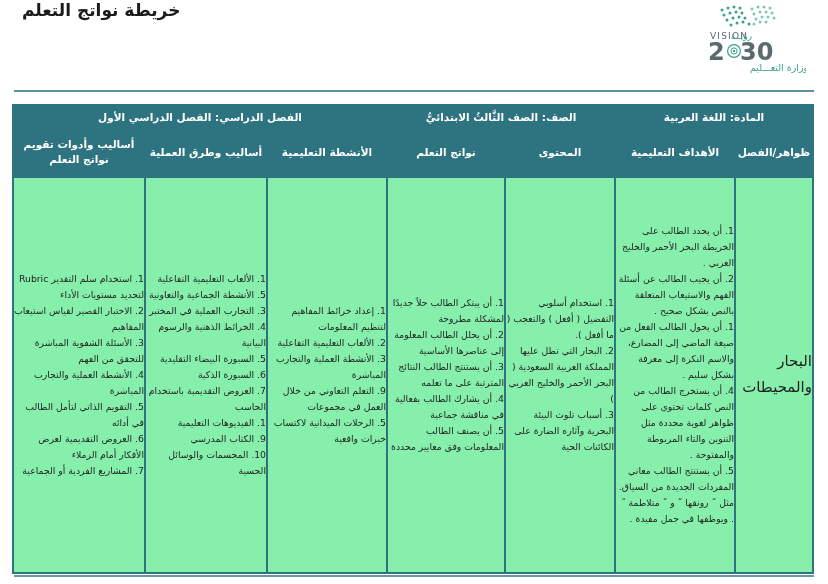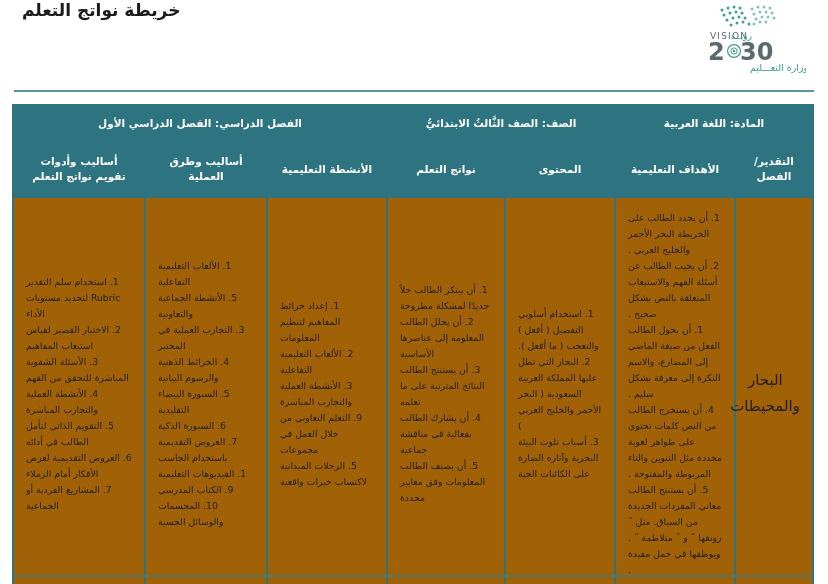--- a/index.html
+++ b/index.html
@@ -67,21 +67,21 @@
     bottom: 10px;
   }
   table.lo-table {
     width: 100%;
     height: 100%;
     border-collapse: collapse;
     table-layout: fixed;
     direction: rtl;
   }
   table.lo-table th, table.lo-table td {
-    padding: 12px;
+    padding: 0;
     margin: 16px;
   }
 
   .meta-cell {
     background: #2d7480;
     color: #ffffff;
     font-size: 10.5px;
     font-weight: bold;
     text-align: center;
     height: 24px;
@@ -95,25 +95,25 @@
     font-size: 10.5px;
     font-weight: bold;
     text-align: center;
     height: 48px;
     vertical-align: middle;
     border: 1px solid #2d7480;
     padding: 2px 4px;
     line-height: 1.45;
   }
   .body-cell {
-    background: #a16207;
+    background: #86efac;
     color: #1f1f1f;
     font-size: 9.3px;
     line-height: 1.72;
-    text-align: left;
+    text-align: right;
     vertical-align: middle;
     border: 2px solid #2d7480;
     padding: 6px 3px;
   }
   .body-cell.unit {
     font-size: 15px;
   }
   .cell-list {
     display: block;
   }
@@ -217,21 +217,21 @@
           <col class="c-assess">
       </colgroup>
 
       <thead>
         <tr>
           <th class="meta-cell" colspan="2">المادة: اللغة العربية</th>
           <th class="meta-cell" colspan="2">الصف: الصف الثَّالثُ الابتدائيُّ</th>
           <th class="meta-cell" colspan="3">الفصل الدراسي: الفصل الدراسي الأول</th>
         </tr>
         <tr>
-          <th class="head-cell">التقدير/الفصل</th>
+          <th class="head-cell">ظواهر/الفصل</th>
           <th class="head-cell">الأهداف التعليمية</th>
           <th class="head-cell">المحتوى</th>
           <th class="head-cell">نواتج التعلم</th>
           <th class="head-cell">الأنشطة التعليمية</th>
           <th class="head-cell">أساليب وطرق العملية</th>
           <th class="head-cell">أساليب وأدوات تقويم نواتج التعلم</th>
         </tr>
       </thead>
 
       <tbody>

